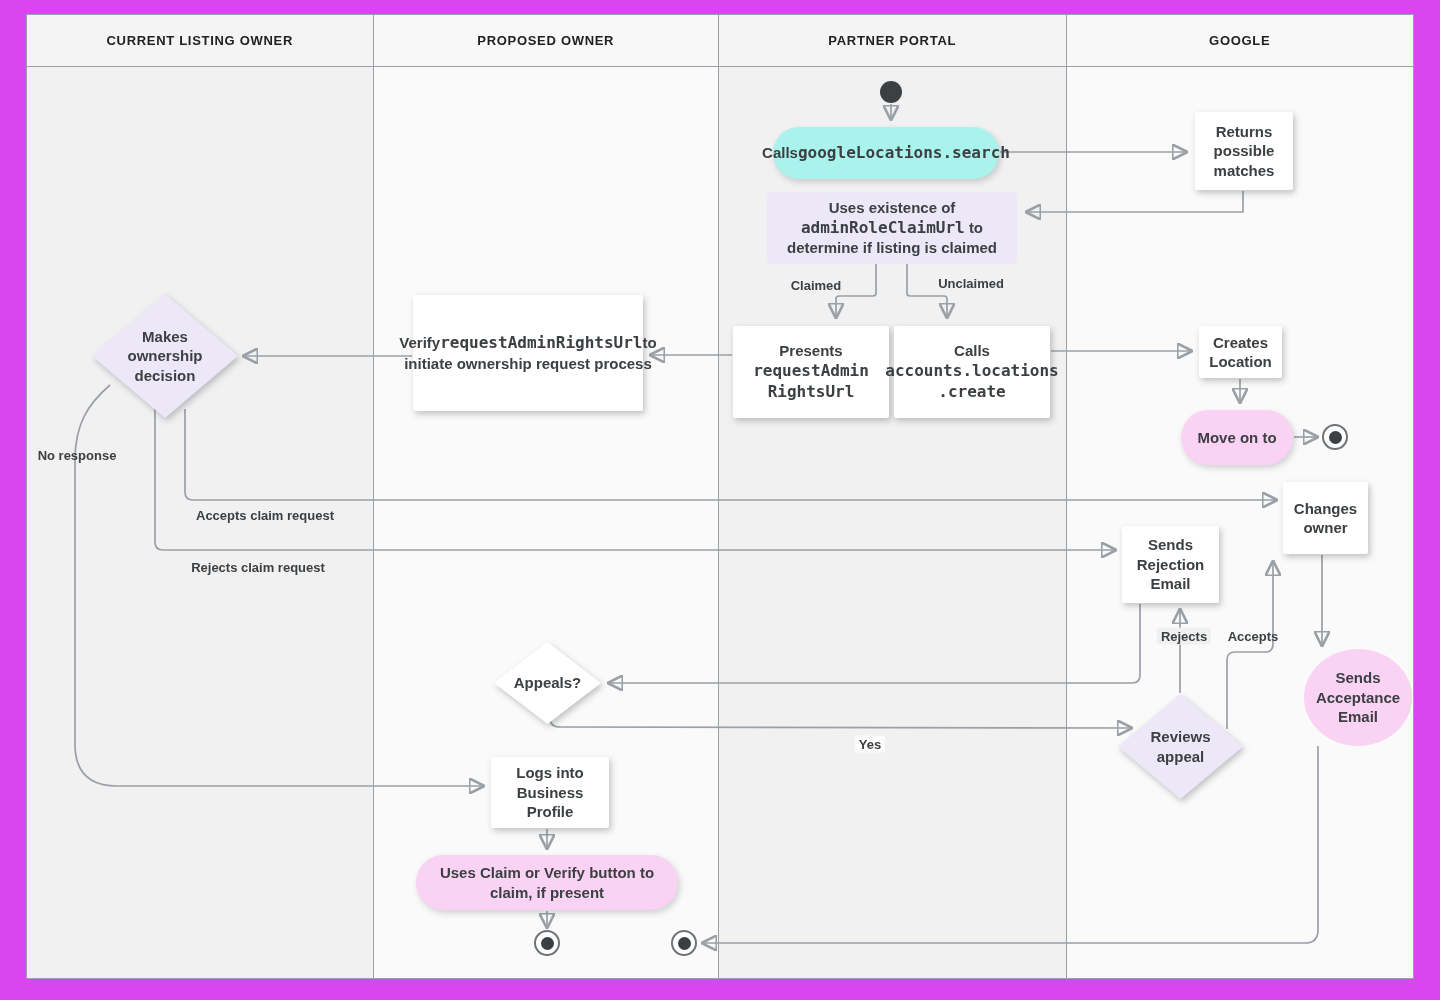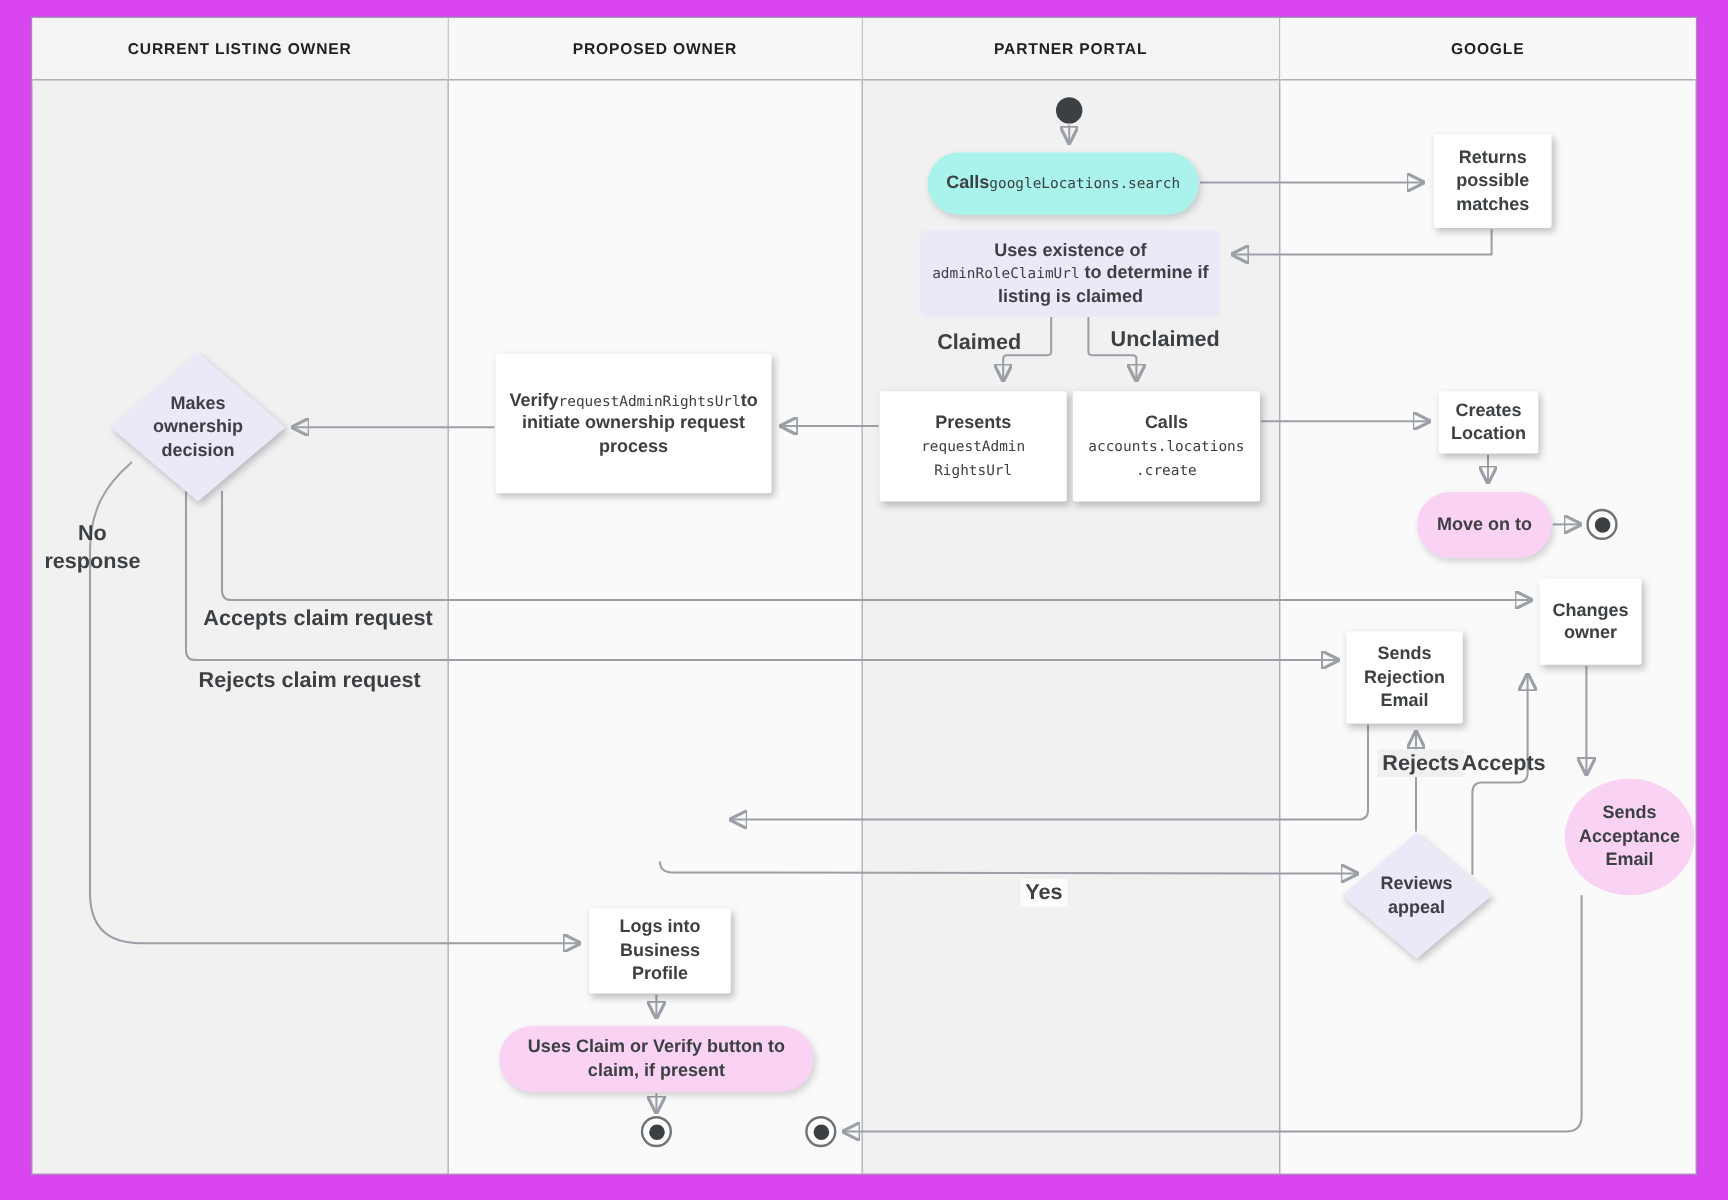--- a/index.html
+++ b/index.html
@@ -31,40 +31,40 @@
 
   
   .node{position:absolute;display:flex;flex-direction:column;align-items:center;justify-content:center;
     text-align:center;font-size:15px;font-weight:600;line-height:1.3;color:var(--ink);padding:6px 8px;}
   .box{background:#fff;border-radius:2px;box-shadow:2px 3px 6px rgba(60,64,67,.30);}
   .flat{background:var(--lavender);border-radius:4px;}
   .pill{border-radius:30px;box-shadow:2px 3px 6px rgba(60,64,67,.22);}
   .teal{background:var(--teal);}
   .pink{background:var(--pink);}
   .ellipse{background:var(--pink);border-radius:50%;}
-  .code{font-family:"DejaVu Sans Mono","Liberation Mono",monospace;font-weight:400;white-space:pre-line;font-size:12px;}
+  .code{font-family:"DejaVu Sans Mono","Liberation Mono",monospace;font-weight:700;white-space:pre-line;font-size:16px;}
   .block{display:block;width:100%;}
   .wrap-text span{display:inline;}
 
   
   .diamond-wrap{position:absolute;filter:drop-shadow(2px 3px 3px rgba(60,64,67,.30));}
   .diamond{width:100%;height:100%;clip-path:polygon(50% 0,100% 50%,50% 100%,0 50%);
     display:flex;align-items:center;justify-content:center;text-align:center;
     font-size:15px;font-weight:600;line-height:1.3;color:var(--ink);}
   .diamond.lav{background:var(--lavender);}
   .diamond.white{background:#fff;}
 
   
   .start-node{position:absolute;width:22px;height:22px;border-radius:50%;background:#3c4043;}
   .end-node{position:absolute;width:26px;height:26px;border-radius:50%;border:2px solid #6e7377;
     background:#fdfdfd;display:flex;align-items:center;justify-content:center;}
   .end-node .dot{width:13px;height:13px;border-radius:50%;background:#3c4043;}
 
   
-  .edge-label{position:absolute;transform:translate(-50%,-50%);font-size:18px;font-weight:600;
+  .edge-label{position:absolute;transform:translate(-50%,-50%);font-size:13px;font-weight:600;
     color:var(--ink);white-space:nowrap;padding:1px 4px;}
   .edge-label.bg-light{background:#fcfcfc;}
   .edge-label.bg-gray{background:#f0f0f1;}
   .edge-label.multiline{white-space:normal;width:88px;text-align:center;line-height:1.35;}
 </style>
 </head>
 <body>
 
 <div class="canvas">
 
@@ -163,20 +163,25 @@
   <div class="diamond-wrap" style="left:1118px;top:694px;width:125px;height:105px">
     <div class="diamond lav">
         <span style="width:80px">Reviews appeal</span>
       </div>
   </div>
 
   <div class="node box wrap-text" style="left:413px;top:295px;width:230px;height:116px">
     <div><span class="block">Verify</span><span class="code block">requestAdminRightsUrl</span><span>to initiate ownership request process</span></div>
   </div>
 
+  <div class="diamond-wrap" style="left:494px;top:642px;width:107px;height:82px">
+    <div class="diamond white">
+        <span>Appeals?</span>
+      </div>
+  </div>
 
   <div class="node box" style="left:491px;top:757px;width:118px;height:71px">
     <span>Logs into Business Profile</span>
   </div>
 
   <div class="node pill pink" style="left:416px;top:855px;width:262px;height:55px">
     <span>Uses Claim or Verify button to claim, if present</span>
   </div>
 
   <div class="end-node" style="left:534px;top:930px">

